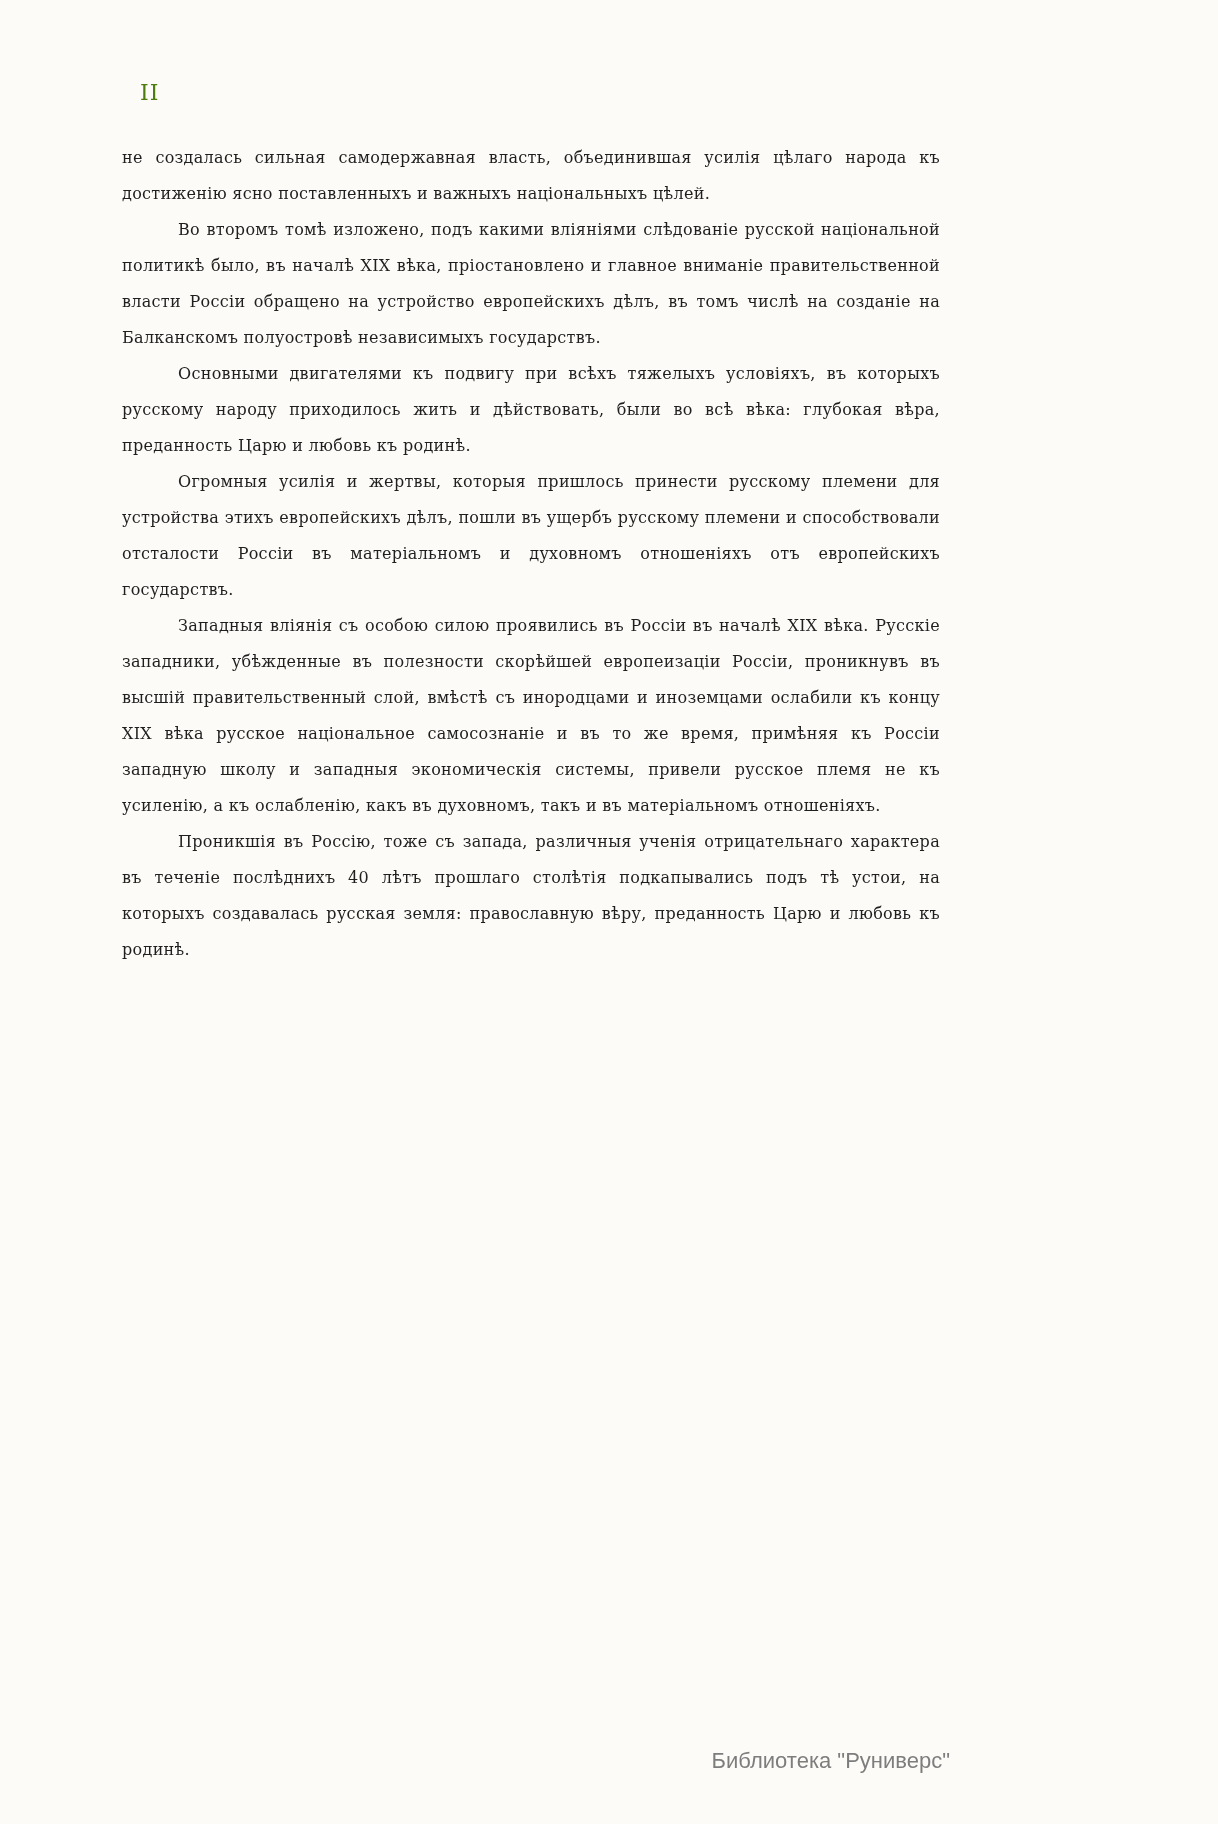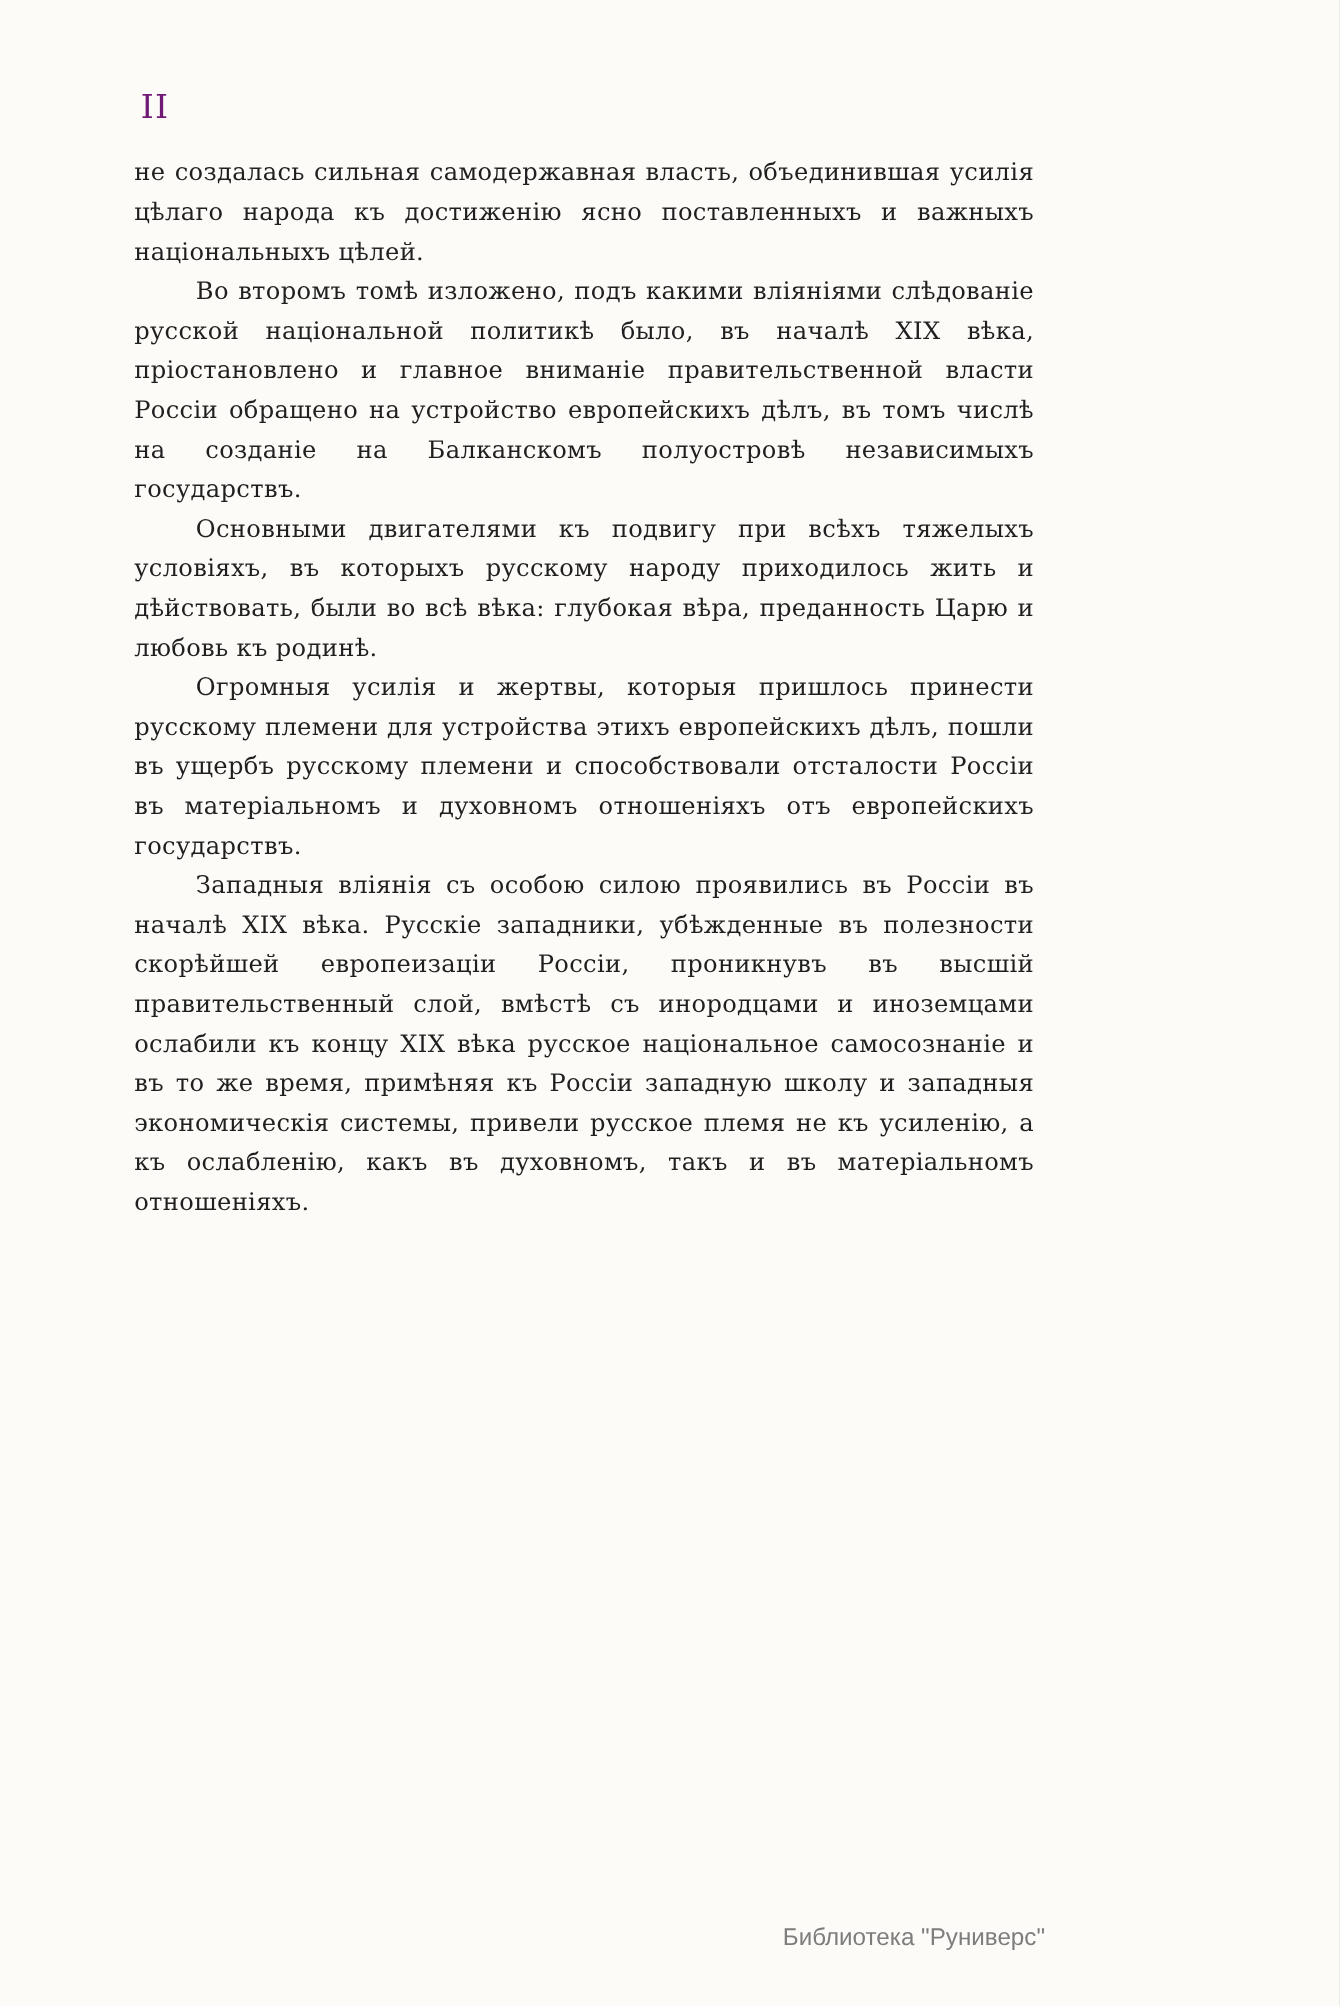--- a/index.html
+++ b/index.html
@@ -13,32 +13,32 @@
     height: 1824px;
     margin: 0 auto;
     background: #fcfbf8;
     color: #1f1f1f;
     font-family: "DejaVu Serif", "Liberation Serif", serif;
     overflow: hidden;
     box-shadow: 0 0 6px rgba(0,0,0,0.25);
   }
   .page-number {
     position: absolute;
-    left: 128px;
+    left: 140px;
     top: 80px;
-    font-size: 30px;
+    font-size: 22px;
     letter-spacing: 1px;
-    color: #701a75;
+    color: #4d7c0f;
   }
   .text-block {
     position: absolute;
     left: 122px;
     top: 140px;
     width: 818px;
-    font-size: 22px;
+    font-size: 16px;
     line-height: 36px;
     text-align: justify;
     letter-spacing: 0.3px;
   }
   .text-block p {
     margin: 0;
     padding: 0;
     text-indent: 56px;
   }
   .text-block p.no-indent {
@@ -60,17 +60,18 @@
 <div class="page">
 
   <div class="page-number">II</div>
 
   <div class="text-block">
     <p class="no-indent">не создалась сильная самодержавная власть, объединившая усилія цѣлаго народа къ достиженію ясно поставленныхъ и важныхъ національныхъ цѣлей.</p>
     <p>Во второмъ томѣ изложено, подъ какими вліяніями слѣдованіе русской національной политикѣ было, въ началѣ XIX вѣка, пріостановлено и главное вниманіе правительственной власти Россіи обращено на устройство европейскихъ дѣлъ, въ томъ числѣ на созданіе на Балканскомъ полуостровѣ независимыхъ государствъ.</p>
     <p>Основными двигателями къ подвигу при всѣхъ тяжелыхъ условіяхъ, въ которыхъ русскому народу приходилось жить и дѣйствовать, были во всѣ вѣка: глубокая вѣра, преданность Царю и любовь къ родинѣ.</p>
     <p>Огромныя усилія и жертвы, которыя пришлось принести русскому племени для устройства этихъ европейскихъ дѣлъ, пошли въ ущербъ русскому племени и способствовали отсталости Россіи въ матеріальномъ и духовномъ отношеніяхъ отъ европейскихъ государствъ.</p>
     <p>Западныя вліянія съ особою силою проявились въ Россіи въ началѣ XIX вѣка. Русскіе западники, убѣжденные въ полезности скорѣйшей европеизаціи Россіи, проникнувъ въ высшій правительственный слой, вмѣстѣ съ инородцами и иноземцами ослабили къ концу XIX вѣка русское національное самосознаніе и въ то же время, примѣняя къ Россіи западную школу и западныя экономическія системы, привели русское племя не къ усиленію, а къ ослабленію, какъ въ духовномъ, такъ и въ матеріальномъ отношеніяхъ.</p>
+    <p>Проникшія въ Россію, тоже съ запада, различныя ученія отрицательнаго характера въ теченіе послѣднихъ 40 лѣтъ прошлаго столѣтія подкапывались подъ тѣ устои, на которыхъ создавалась русская земля: православную вѣру, преданность Царю и любовь къ родинѣ.</p>
   </div>
 
   <div class="watermark">Библиотека "Руниверс"</div>
 
 </div>
 
 </body></html>

